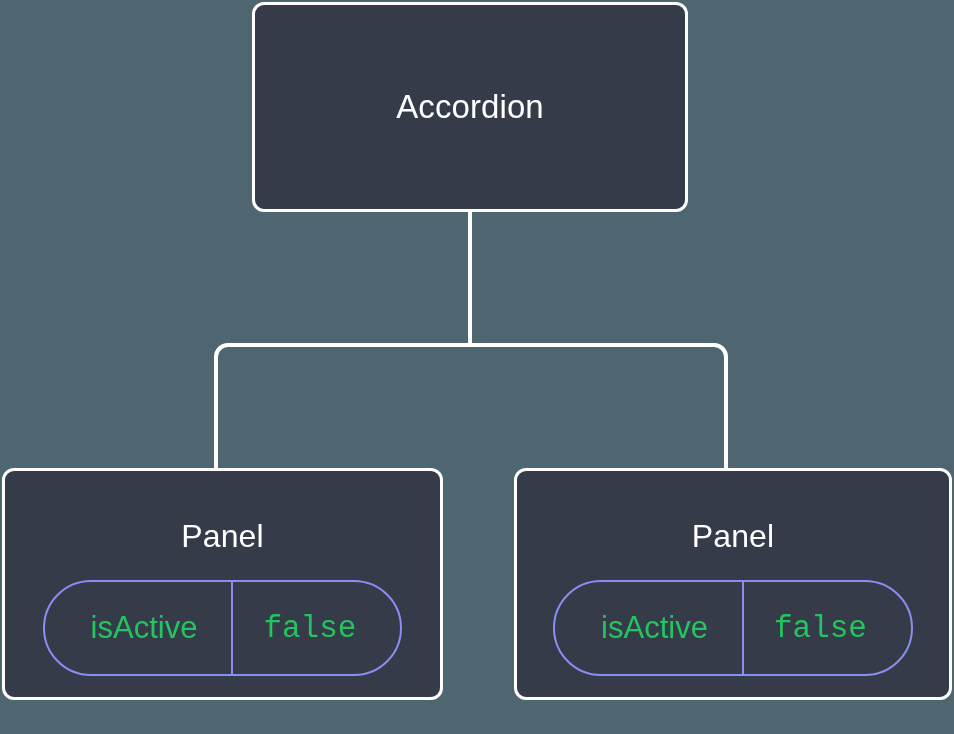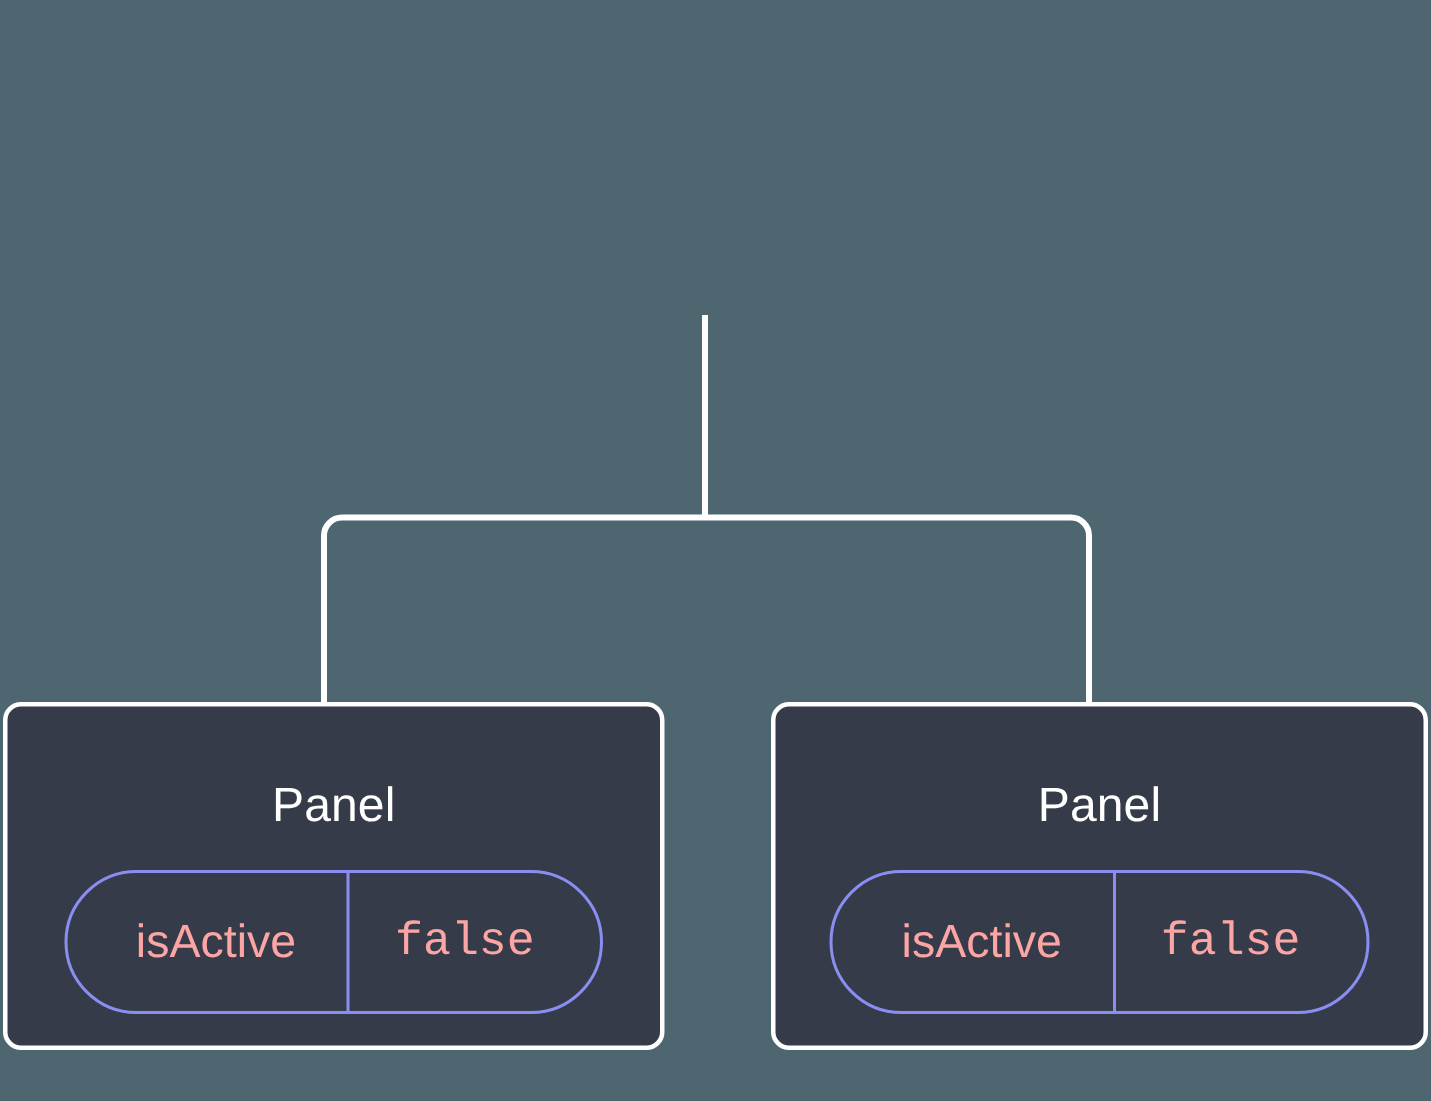--- a/index.html
+++ b/index.html
@@ -93,21 +93,21 @@
     border: 2px solid #8a8ef0;
     border-radius: 48px;
     background: transparent;
   }
 
   .state-key,
   .state-val {
     display: flex;
     align-items: center;
     justify-content: center;
-    color: #fca5a5;
+    color: #22c55e;
     font-size: 31px;
     font-weight: 400;
     white-space: nowrap;
     box-sizing: border-box;
   }
 
   .state-key {
     padding: 0 34px 0 46px;
   }
 
@@ -124,20 +124,23 @@
 
   <svg id="edges" viewBox="0 0 954 734" width="954" height="734" aria-hidden="true">
 
     <path d="M470,210 L470,345" fill="none" stroke="#ffffff" stroke-width="4" stroke-linecap="butt"></path>
 
     <path d="M470,345 L228,345 A12,12 0 0 0 216,357 L216,470" fill="none" stroke="#ffffff" stroke-width="4" stroke-linecap="butt"></path>
 
     <path d="M470,345 L714,345 A12,12 0 0 1 726,357 L726,470" fill="none" stroke="#ffffff" stroke-width="4" stroke-linecap="butt"></path>
   </svg>
 
+  <div class="node node-root">
+    <span class="node-title">Accordion</span>
+  </div>
 
   <div class="node node-leaf node-leaf-left">
     <span class="node-title">Panel</span>
     <div class="state-pill">
       <span class="state-key">isActive</span>
       <span class="state-val">false</span>
     </div>
   </div>
 
   <div class="node node-leaf node-leaf-right">

